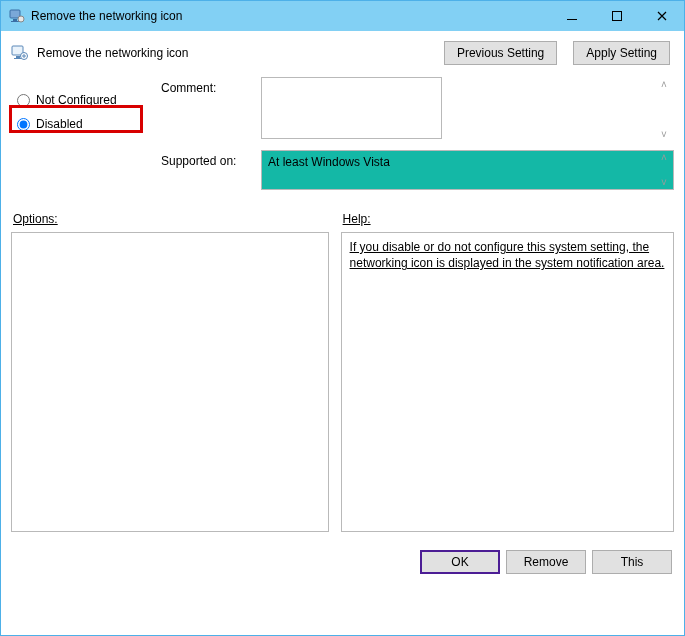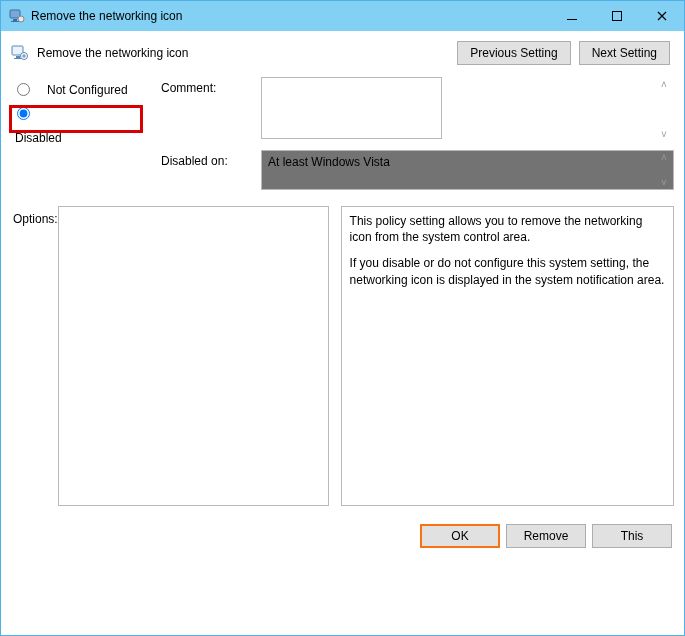--- a/index.html
+++ b/index.html
@@ -26,61 +26,60 @@
   .winbtns { display:flex; height:100%; }
   .winbtn { width:45px; display:flex; align-items:center; justify-content:center; color:#000; }
   .winbtn svg { display:block; }
   .content { padding: 0; background:#fff; }
   .subhead {
     display:flex; align-items:center;
     padding: 10px 10px 6px 10px;
   }
   .subhead .sicon { width:18px; height:18px; margin-right:8px; }
   .subhead .stitle { font-size:12px; flex:1; }
-  .navbtns { display:flex; gap:8px; margin-right:4px; }
+  .navbtns { display:flex; gap:16px; margin-right:4px; }
   .wbtn {
     min-width:90px; height:24px;
     border:1px solid #adadad; background:#e1e1e1;
     font: inherit; padding:0 12px;
     display:inline-flex; align-items:center; justify-content:center;
     cursor:default;
   }
-  .wbtn.primary { border:2px solid #f97316; background:#e1e1e1; }
+  .wbtn.primary { border:2px solid #4c1d95; background:#e1e1e1; }
   .row { display:flex; padding: 6px 10px 0 10px; }
   .radios { width:130px; padding-top:6px; }
   .radio {
-    display:flex; align-items:flex-start;
+    display:flex; align-items:flex-end;
     height:24px;
     padding:0 4px;
     font-size:12px;
-    gap:11px;
   }
   .radio input { margin: 0 6px 0 2px; }
-  .radio.highlighted { outline: 3px solid #d80000; outline-offset:-1px;flex-direction:column; }
+  .radio.highlighted { outline: 3px solid #d80000; outline-offset:-1px; }
   .fields { flex:1; padding-left:20px; }
   .fieldrow { display:flex; align-items:flex-start; margin-bottom:8px; }
   .fieldlabel { width:100px; padding-top:4px; font-size:12px; }
   .txtarea {
     flex:1;
     border:1px solid #b9b9b9;
     background:#fff;
     font: inherit;
     padding:4px 18px 4px 6px;
     resize:none;
     position:relative;
   }
   .comment-box { height:62px; }
-  .supported-box { height:40px; background:#737373; }
+  .supported-box { height:40px; background:#14b8a6; }
   .scroll-affordance {
     position:absolute; right:2px; top:2px; bottom:2px; width:16px;
   }
   .scroll-affordance .chev { color:#9a9a9a; font-size:10px; text-align:center; }
   .txtwrap { position:relative; flex:1; }
   .panels { display:flex; padding: 8px 10px 10px 10px; gap:12px; }
-  .panel-col { flex:1; display:flex; flex-direction:row; }
+  .panel-col { flex:1; display:flex; flex-direction:column;text-decoration:underline; }
   .panel-label { font-size:12px; margin:6px 0 6px 2px; }
   .panel-box {
     border:1px solid #b9b9b9; background:#fff;
     flex:1; padding:6px 8px; font-size:12px; line-height:1.35;
     overflow:hidden; min-height:300px;
   }
   .footer {
     display:flex; justify-content:flex-end; gap:6px;
     padding: 8px 12px 10px 12px;
   }
@@ -126,21 +125,21 @@
         <rect x="1" y="2" width="11" height="9" rx="1" fill="#eaf3fb" stroke="#5a88b8"></rect>
         <rect x="5" y="12" width="4" height="2" fill="#5a88b8"></rect>
         <rect x="3" y="14" width="8" height="1" fill="#5a88b8"></rect>
         <circle cx="13" cy="12" r="3.5" fill="#fff" stroke="#5a88b8"></circle>
         <path d="M13 10 v4 M11 12 h4" stroke="#5a88b8"></path>
       </svg>
     </span>
     <span class="stitle">Remove the networking icon</span>
     <div class="navbtns">
       <button class="wbtn">Previous Setting</button>
-      <button class="wbtn">Next Setting</button>
+      <button class="wbtn">Apply Setting</button>
     </div>
   </div>
 
   <div class="row">
     <div class="radios">
       <label class="radio">
         <input type="radio" name="st" style="">
         <span>Not Configured</span>
       </label>
       <label class="radio highlighted">
@@ -155,40 +154,40 @@
         <div class="txtwrap">
           <textarea class="txtarea comment-box" style=""></textarea>
           <div class="scroll-affordance">
             <div class="chev">˄</div>
             <div style="flex:1"></div>
             <div class="chev" style="position:absolute;bottom:0;left:0;right:0">˅</div>
           </div>
         </div>
       </div>
       <div class="fieldrow">
-        <div class="fieldlabel">Disabled on:</div>
+        <div class="fieldlabel">Supported on:</div>
         <div class="txtwrap">
           <div class="txtarea supported-box"><span>At least Windows Vista</span></div>
           <div class="scroll-affordance">
             <div class="chev">˄</div>
             <div class="chev" style="position:absolute;bottom:0;left:0;right:0">˅</div>
           </div>
         </div>
       </div>
     </div>
   </div>
 
   <div class="panels">
     <div class="panel-col" style="flex:1">
       <div class="panel-label">Options:</div>
       <div class="panel-box"></div>
     </div>
     <div class="panel-col" style="flex:1.05">
+      <div class="panel-label">Help:</div>
       <div class="panel-box help-text">
-        <p>This policy setting allows you to remove the networking icon from the system control area.</p>
         <p>If you disable or do not configure this system setting, the networking icon is displayed in the system notification area.</p>
       </div>
     </div>
   </div>
 
   <div class="footer">
     <button class="wbtn primary" style="min-width:80px">OK</button>
     <button class="wbtn" style="min-width:80px">Remove</button>
     <button class="wbtn" style="min-width:80px">This</button>
   </div>

